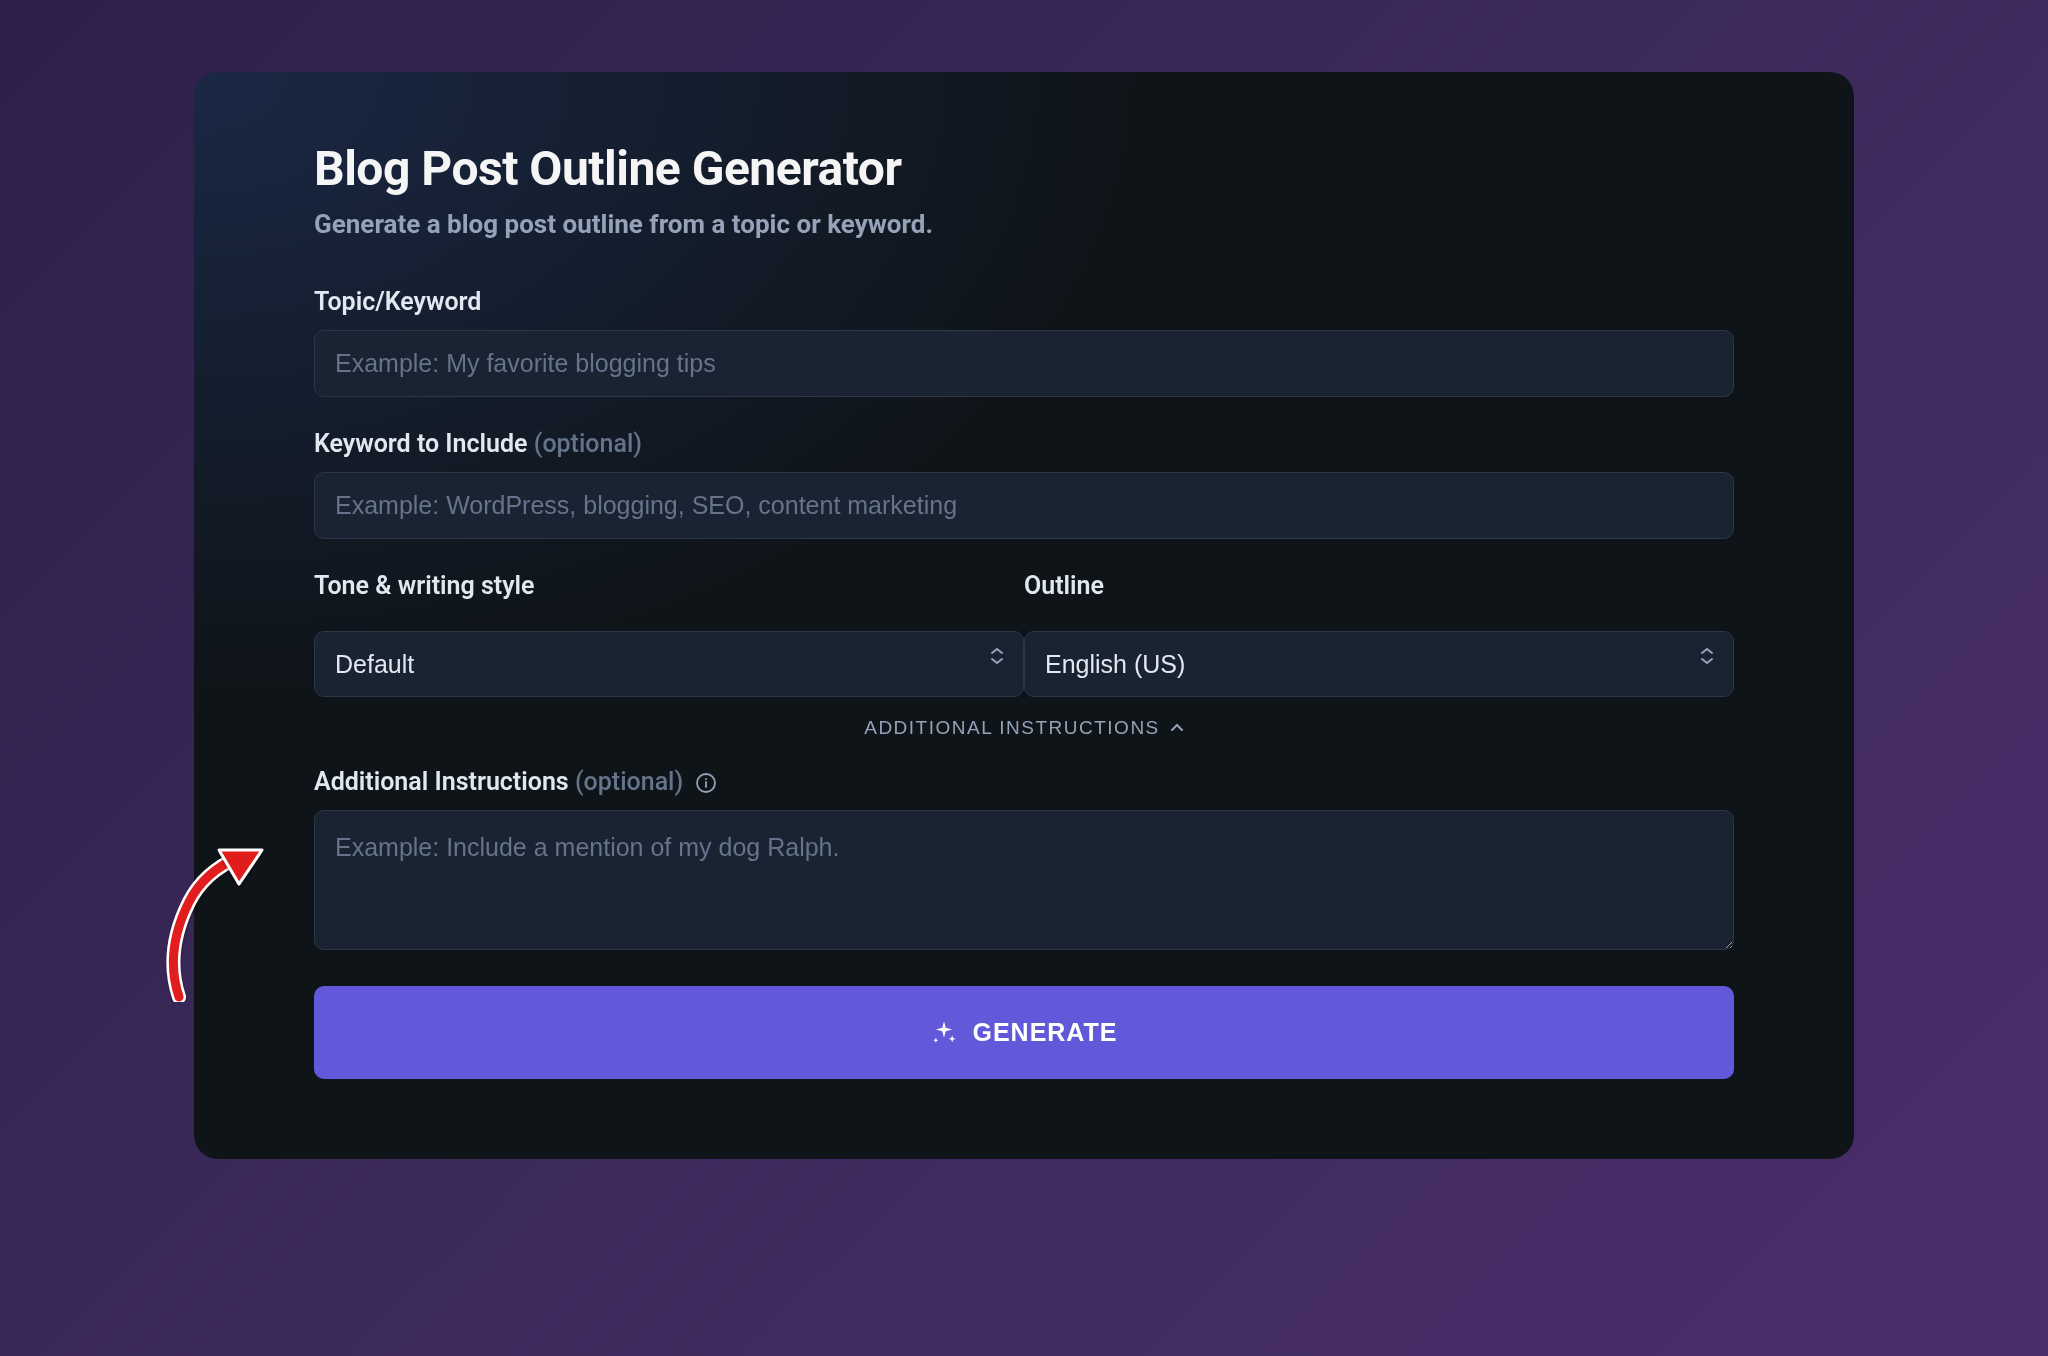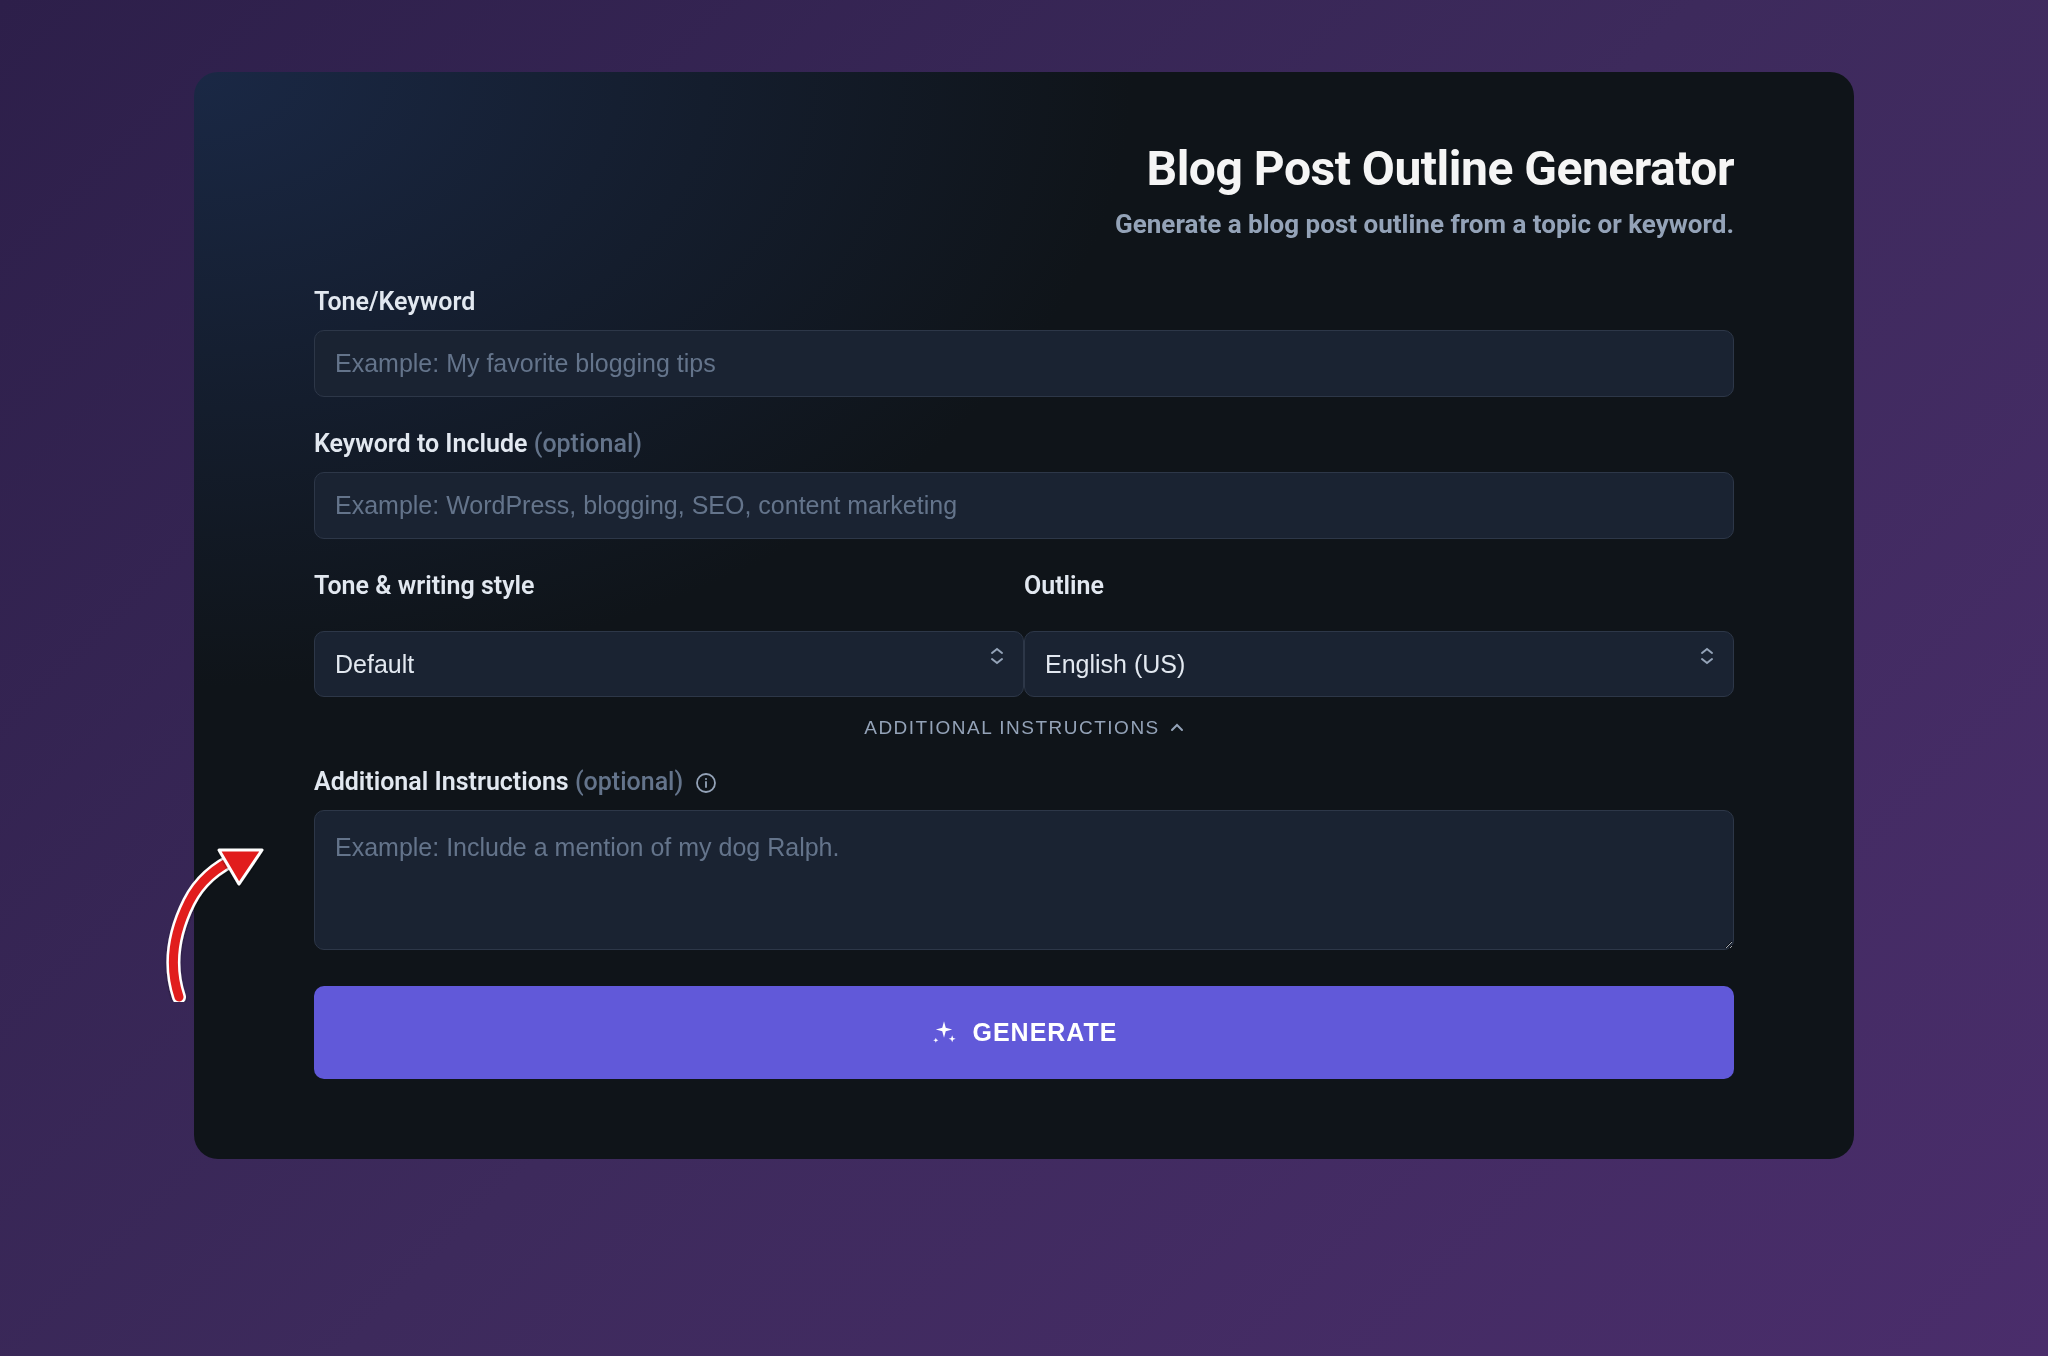--- a/index.html
+++ b/index.html
@@ -21,21 +21,21 @@
     .card {
       background: radial-gradient(ellipse at top left, #1a2845 0%, #0f1419 40%);
       border-radius: 24px;
       width: 100%;
       max-width: 1660px;
       padding: 68px 120px 80px 120px;
       position: relative;
     }
 
     .header {
-      text-align: right;
+      text-align: left;
       margin-bottom: 48px;
     }
 
     .title {
       color: #f5f5f5;
       font-size: 48px;
       font-weight: 700;
       margin-bottom: 12px;
       letter-spacing: -0.5px;
     }
@@ -188,21 +188,21 @@
 <body>
 
 <div class="card">
 
   <div class="header">
     <h1 class="title">Blog Post Outline Generator</h1>
     <p class="subtitle">Generate a blog post outline from a topic or keyword.</p>
   </div>
 
   <div class="form-group">
-    <label class="label">Tone/Keyword</label>
+    <label class="label">Topic/Keyword</label>
     <input type="text" class="input" placeholder="Example: My favorite blogging tips" style="">
   </div>
 
   <div class="form-group">
     <label class="label">
       <span>Keyword to Include</span>
       <span class="label-optional">(optional)</span>
     </label>
     <input type="text" class="input" placeholder="Example: WordPress, blogging, SEO, content marketing" style="">
   </div>

